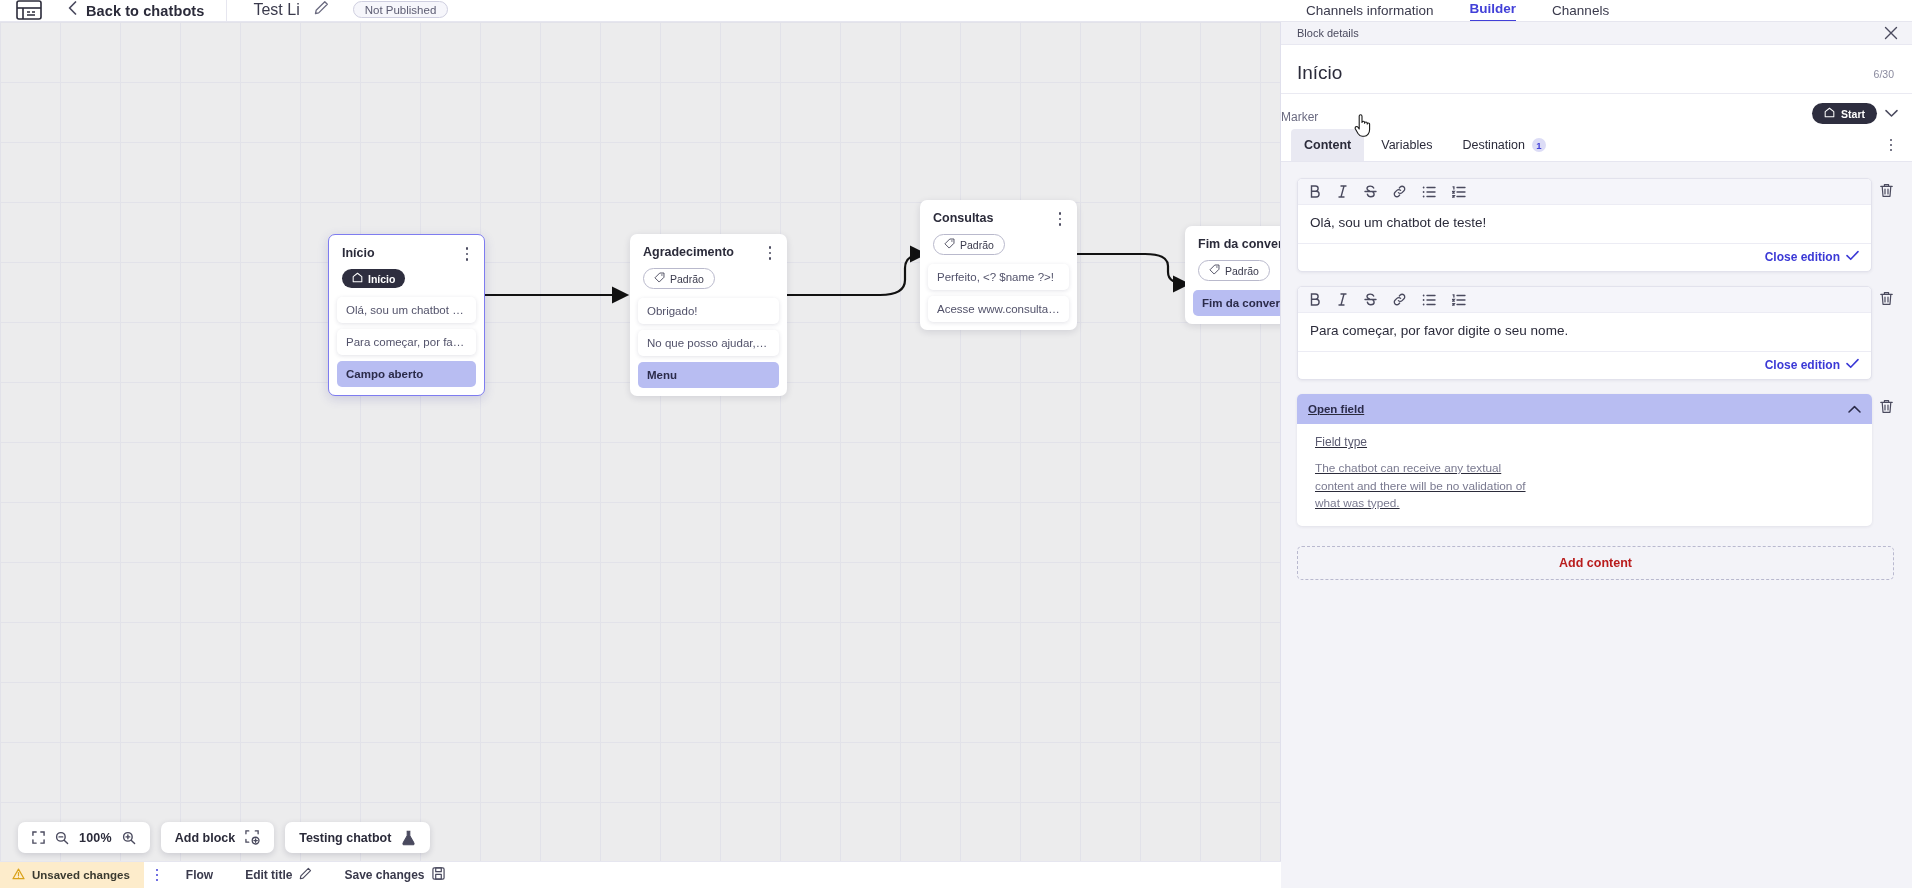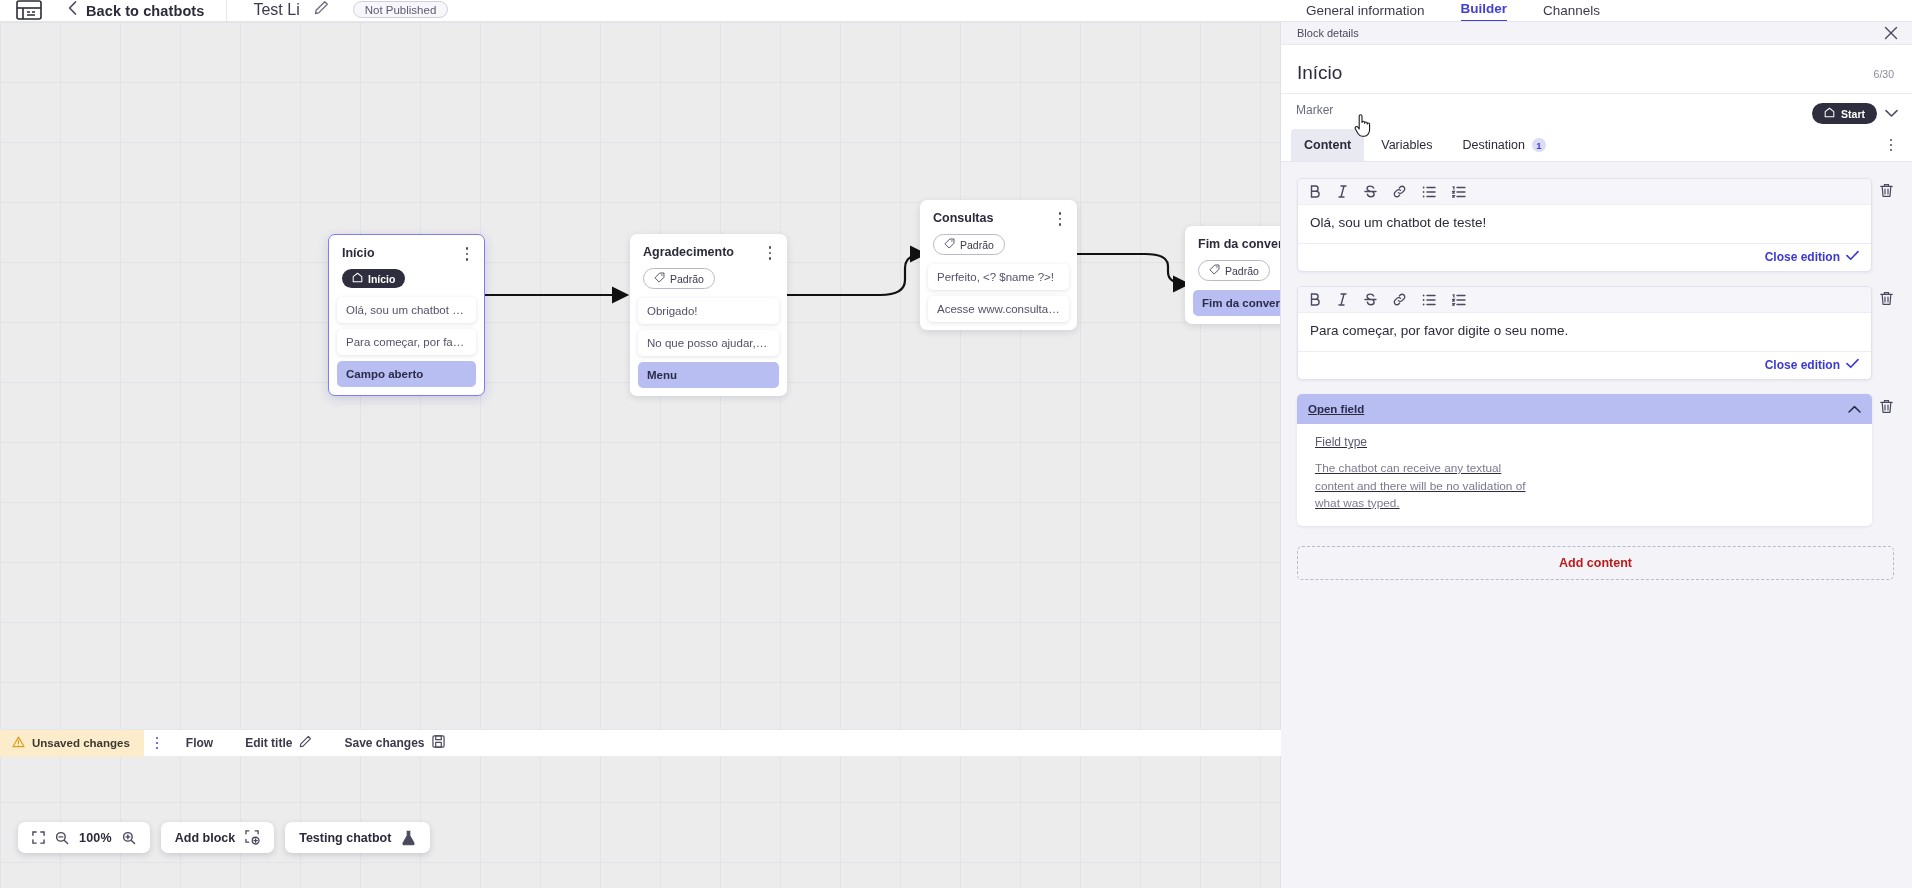--- a/index.html
+++ b/index.html
@@ -3,21 +3,21 @@
 <meta charset="utf-8">
 <style>
   * { box-sizing: border-box; margin: 0; padding: 0; }
   html, body {
     width: 1912px; height: 888px;
     font-family: "Liberation Sans", sans-serif;
     overflow: hidden;
     background: #ffffff;
     color: #2b2b3a;
   }
-  #app { position: relative; width: 1912px; height: 756px; }
+  #app { position: relative; width: 1912px; height: 888px; }
 
   
   .topbar {
     position: absolute; top: 0; left: 0; width: 1912px; height: 22px;
     background: #ffffff; border-bottom: 1px solid #e6e6ef;
     display: flex; align-items: flex-end; overflow: hidden; z-index: 40;
   }
   .tb-logo {
     width: 58px; height: 22px; display: flex; align-items: flex-end;
     justify-content: center; padding-bottom: 1px;
@@ -136,22 +136,22 @@
   .panel-topstrip .lbl { font-size: 11px; color: #4a4a5e; }
   .panel-close { cursor: pointer; color: #4a4a5e; display: flex; }
   .panel-body { background: #ffffff; flex: 1; display: flex; flex-direction: column; }
   .panel-title-row {
     display: flex; align-items: flex-end; justify-content: space-between;
     padding: 17px 18px 9px 16px; border-bottom: 1px solid #eaeaf2;
   }
   .panel-title { font-size: 19px; color: #2b2b3a; }
   .panel-count { font-size: 10.5px; color: #8a8a9e; padding-bottom: 4px; }
   .marker-row {
-    display: flex; align-items: flex-start; justify-content: space-between;
-    padding: 9px 14px 5px 15px;
+    display: flex; align-items: flex-end; justify-content: space-between;
+    padding: 9px 14px 5px 0;
   }
   .marker-lbl { font-size: 12px; color: #6a6a80; }
   .marker-pick { display: flex; align-items: center; gap: 8px; cursor: pointer; }
   .marker-pill {
     background: #2e2e3f; color: #fff; border-radius: 12px; font-size: 10.5px;
     font-weight: 600; padding: 4px 12px; display: inline-flex; align-items: center; gap: 6px;
   }
   .caret { color: #4a4a5e; display: flex; }
 
   .tabs {
@@ -258,21 +258,21 @@
     <div class="tb-title-wrap">
       <span class="tb-title">Test Li</span>
       <span class="tb-pencil">
         <svg width="15" height="15" viewBox="0 0 16 16" fill="none" stroke="#6b6b80" stroke-width="1.4" stroke-linecap="round" stroke-linejoin="round">
             <path d="M11.5 1.8 L14.2 4.5 L5 13.7 L1.6 14.4 L2.3 11z"></path>
           </svg>
       </span>
       <span class="tb-badge">Not Published</span>
     </div>
     <div class="tb-tabs">
-      <div class="tb-tab">General information</div>
+      <div class="tb-tab">Channels information</div>
       <div class="tb-tab active">Builder</div>
       <div class="tb-tab">Channels</div>
     </div>
   </div>
 
   <div class="canvas">
 
     <svg class="wires" width="1281" height="866">
       <defs>
         <marker id="ah" markerWidth="9" markerHeight="9" refX="7" refY="4.5" orient="auto">

